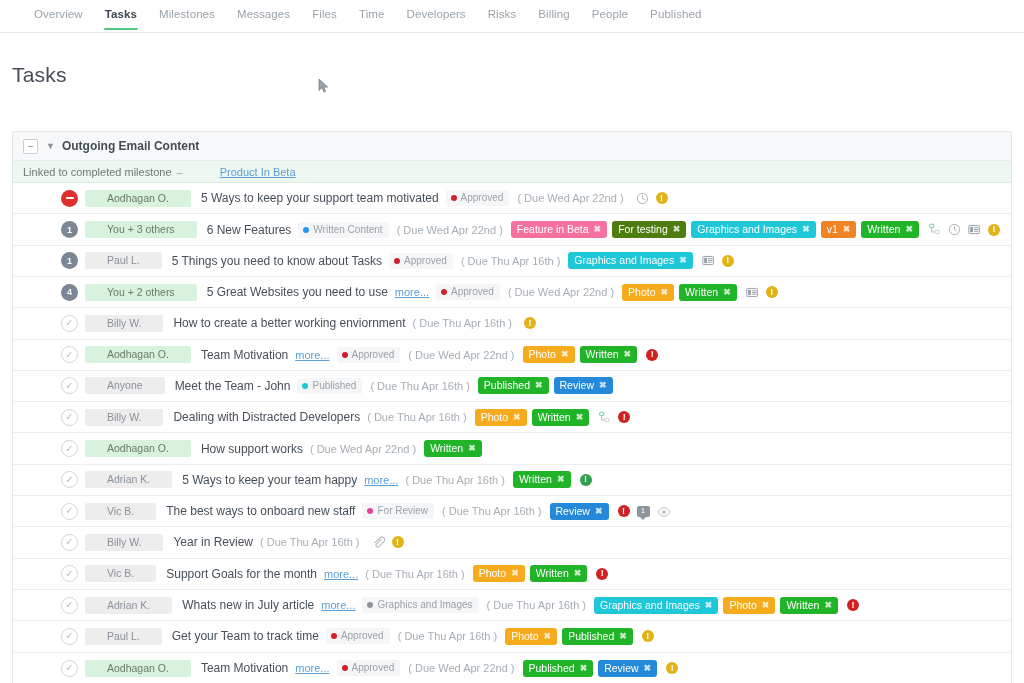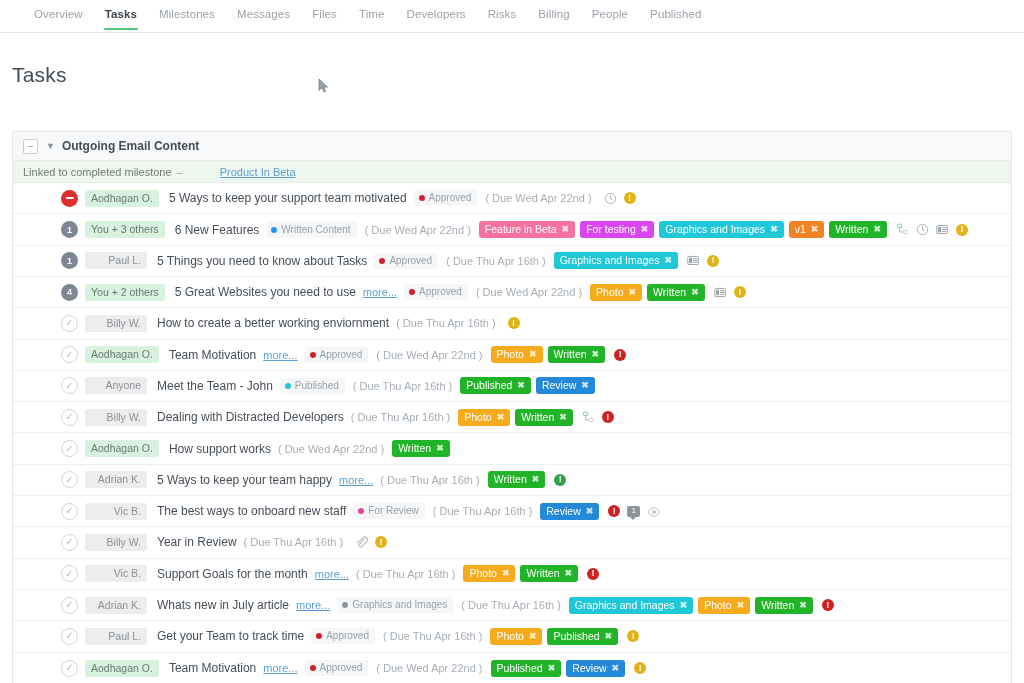--- a/index.html
+++ b/index.html
@@ -133,27 +133,27 @@
     color:#fff;
   }
   .si-blocked:after {
     content:"";
     width:8px; height:2px; background:#fff; border-radius:1px;
   }
 
   .assignee {
     display:inline-block;
     min-width:62px;
-    padding:2px 6px;
+    padding:2px 22px;
     border-radius:2px;
     font-size:10.5px;
     color:#8a9199;
     background:#ededee;
     margin-right:10px;
-    text-align:right;
+    text-align:center;
     line-height:13px;
   }
   .assignee.green { background:#d8f3dd; color:#6a7a6e; }
 
   .task-name {
     font-size:12px;
     color:#464f58;
     margin-right:7px;
   }
   .more-link {
@@ -295,21 +295,21 @@
         <span class="task-name">6 New Features</span>
         <span class="status-pill">
           <span class="dot" style="background: rgb(33, 150, 243);"></span>
           <span>Written Content</span>
         </span>
         <span class="due">( Due Wed Apr 22nd )</span>
         <span class="tag" style="background: rgb(247, 113, 159);">
           <span>Feature in Beta</span>
           <span class="x">✖</span>
         </span>
-        <span class="tag" style="background: #d946ef;">
+        <span class="tag" style="background: #4d7c0f;">
           <span>For testing</span>
           <span class="x">✖</span>
         </span>
         <span class="tag" style="background: rgb(31, 200, 216);">
           <span>Graphics and Images</span>
           <span class="x">✖</span>
         </span>
         <span class="tag" style="background: rgb(240, 132, 37);">
           <span>v1</span>
           <span class="x">✖</span>

